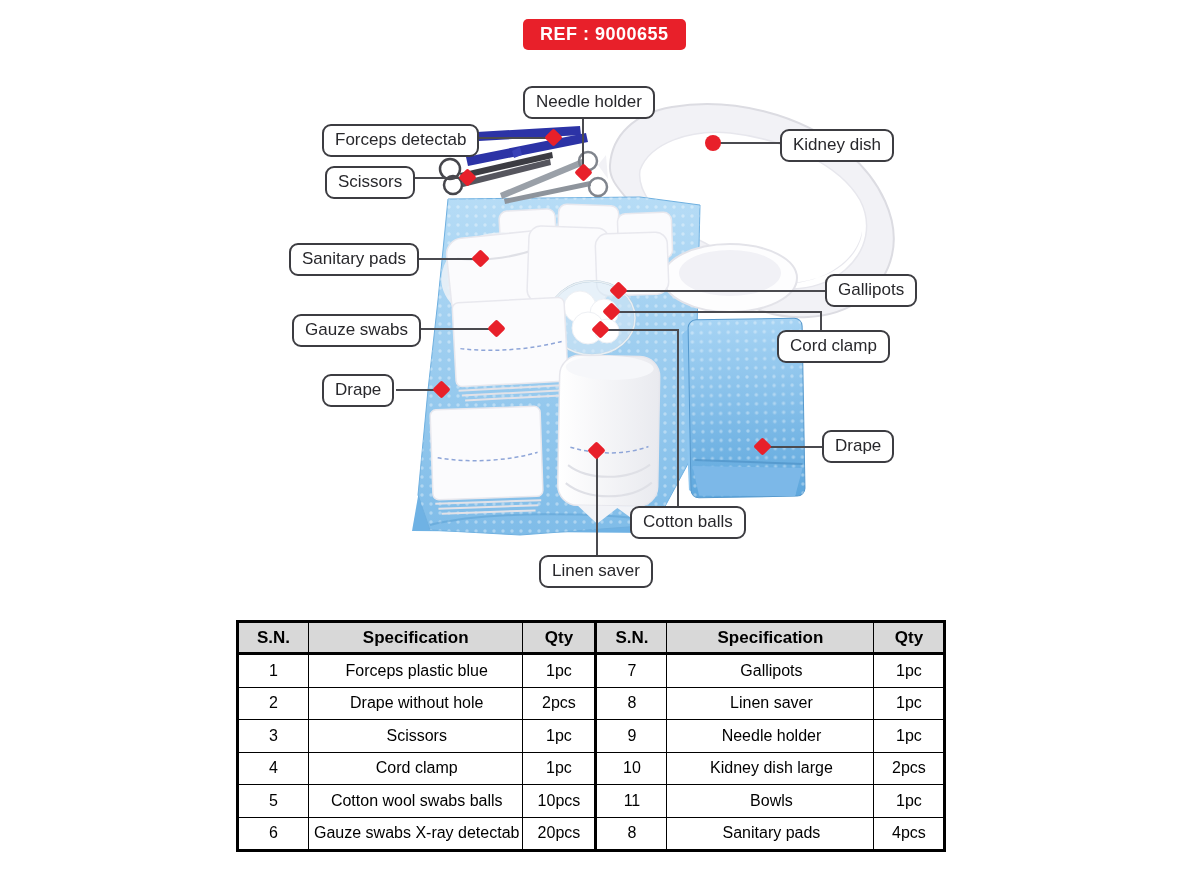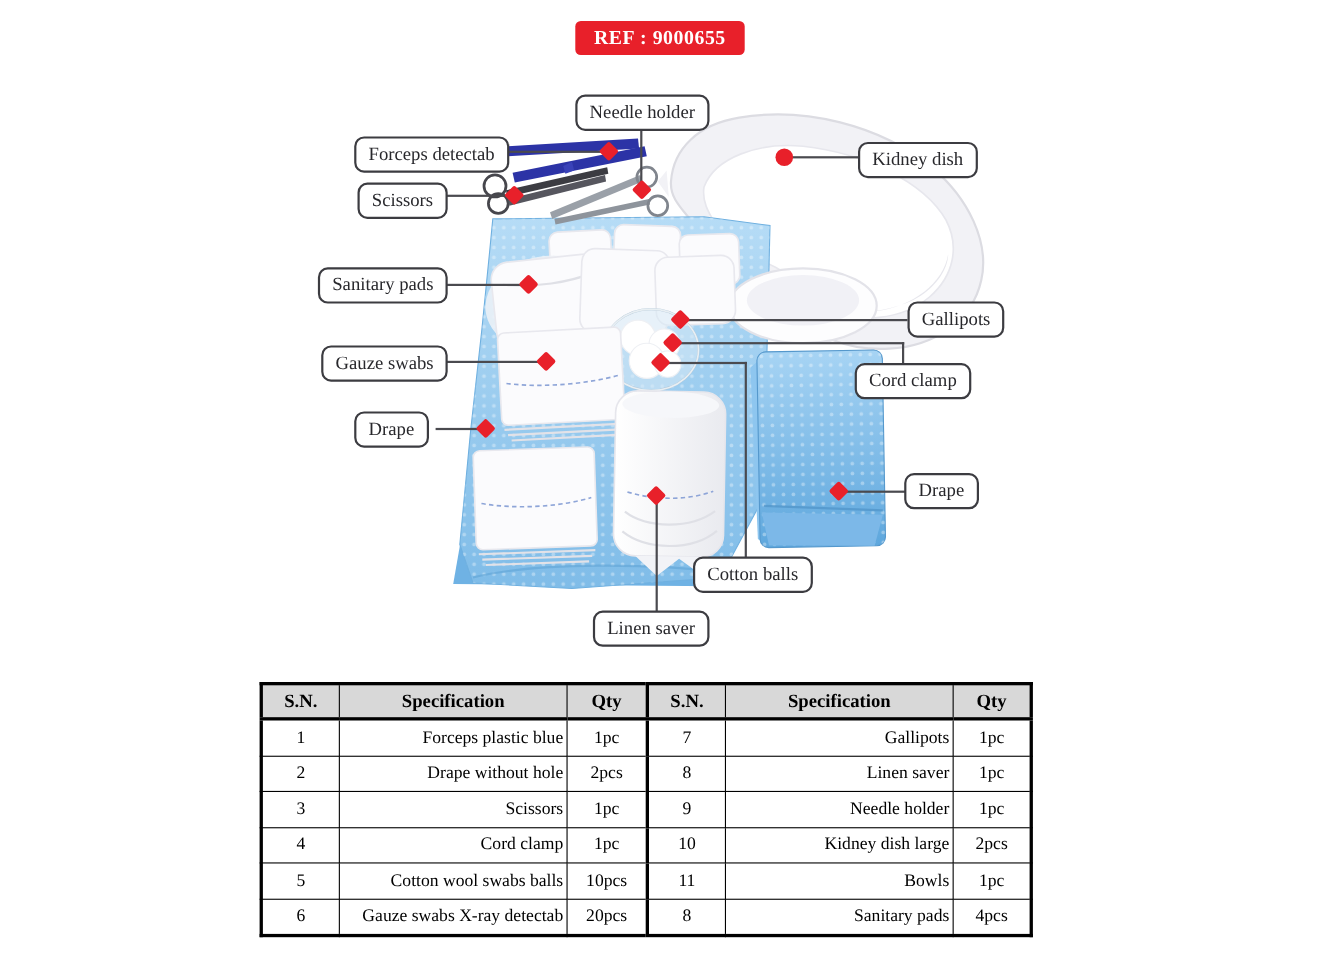--- a/index.html
+++ b/index.html
@@ -7,21 +7,21 @@
     --label-border:#3c3c41;
     --label-text:#28282c;
     --leader-line:#4a4a4f;
     --table-border:#000000;
     --table-header-bg:#d8d8d8;
     --forceps-blue:#2c33a6;
     --steel-gray:#9aa0a8;
   }
   html,body{margin:0;padding:0;background:#fff;}
   .page{position:relative;width:1200px;height:869px;background:#ffffff;
-        font-family:Liberation Serif, serif;overflow:hidden;}
+        font-family:Liberation Sans, sans-serif;overflow:hidden;}
 
   
   .ref-badge{position:absolute;left:523px;top:19px;height:31px;box-sizing:border-box;
     background:var(--accent-red);color:#fff;font-size:18px;font-weight:bold;
     padding:5px 17px 0;border-radius:5px;letter-spacing:.5px;white-space:nowrap;}
 
   
   .photo{position:absolute;left:400px;top:95px;width:520px;height:450px;}
 
   
@@ -39,21 +39,21 @@
 
   
   .spec-table{position:absolute;left:236px;top:620px;border-collapse:collapse;
     table-layout:fixed;border:3px solid var(--table-border);font-size:16px;color:#000;}
   .spec-table th{background:var(--table-header-bg);font-size:17px;font-weight:bold;
     border:1.5px solid var(--table-border);border-bottom:3px solid var(--table-border);
     height:29px;padding:0 2px;}
   .spec-table td{border:1.5px solid var(--table-border);height:31.5px;padding:0 3px;
     overflow:hidden;white-space:nowrap;}
   .spec-table .c-sn,.spec-table .c-qty{text-align:center;}
-  .spec-table .c-spec{text-align:right;padding-left:5px;}
+  .spec-table .c-spec{text-align:center;padding-left:5px;}
   .spec-table .thick-left{border-left:3px solid var(--table-border);}
 
   
   .forceps{fill:var(--forceps-blue);}
   .steel-dark{fill:#3c3c42;}
   .steel-mid{fill:#56565e;}
   .steel-light{fill:var(--steel-gray);}
   .ring-dark{fill:none;stroke:#46464c;stroke-width:2.5;}
   .ring-light{fill:none;stroke:#80858d;stroke-width:2.5;}
   .white-item{fill:#fbfbfd;stroke:#e8e8ee;stroke-width:1.5;}

